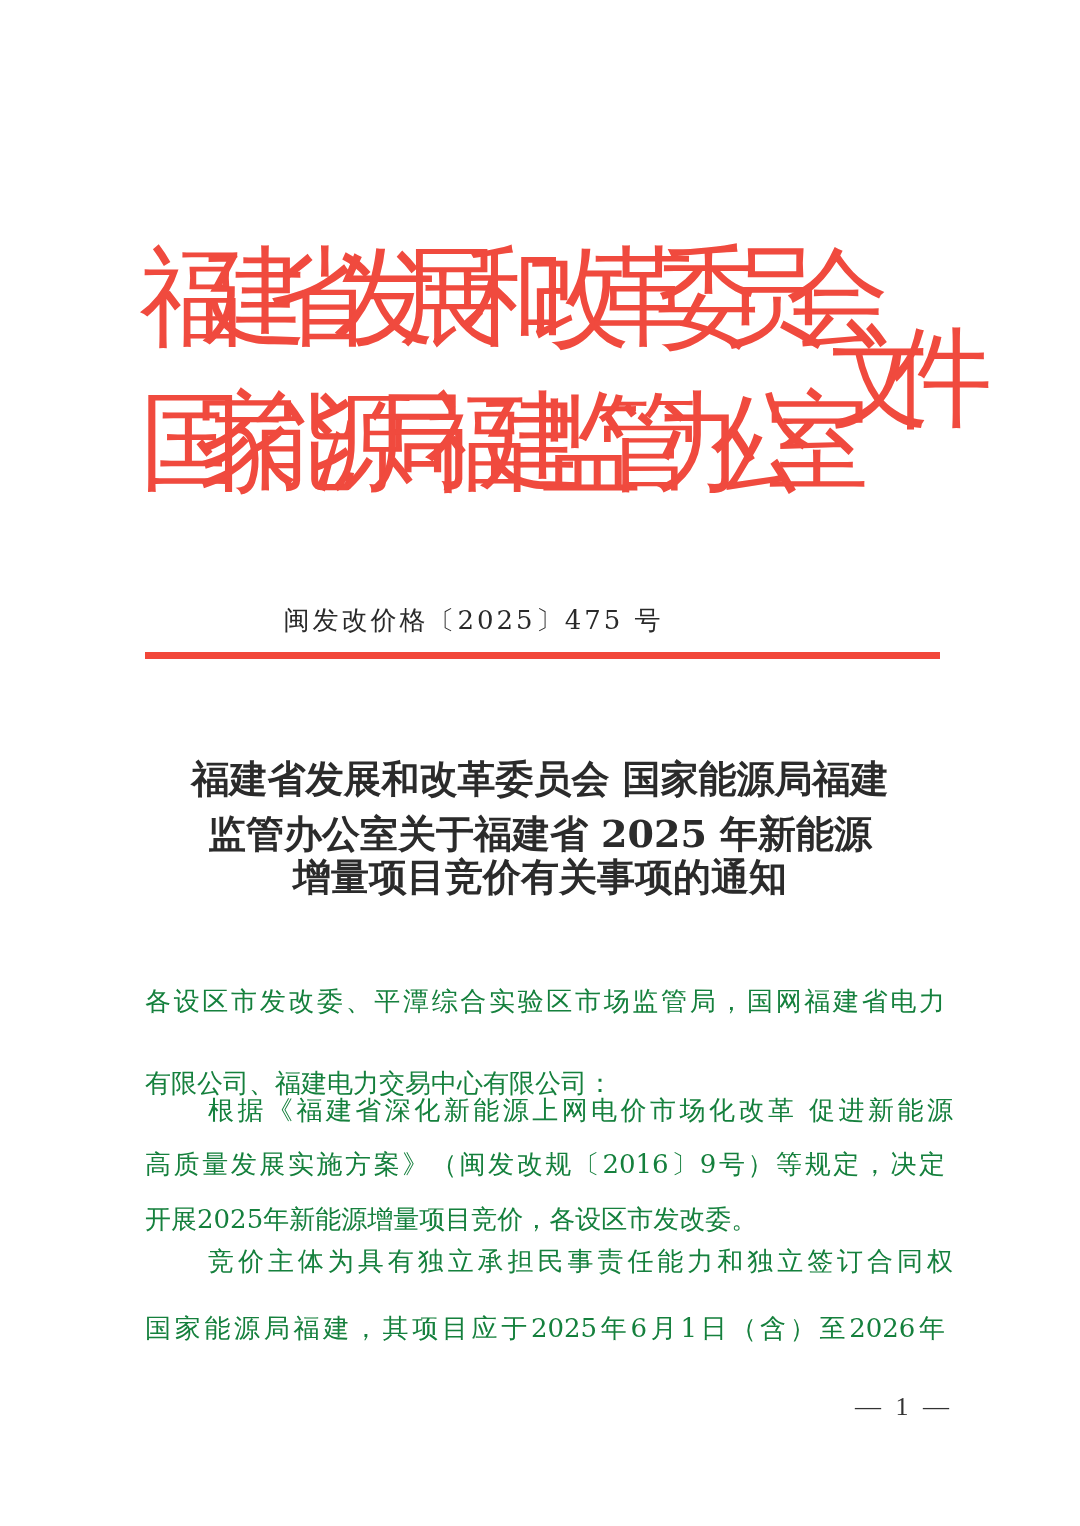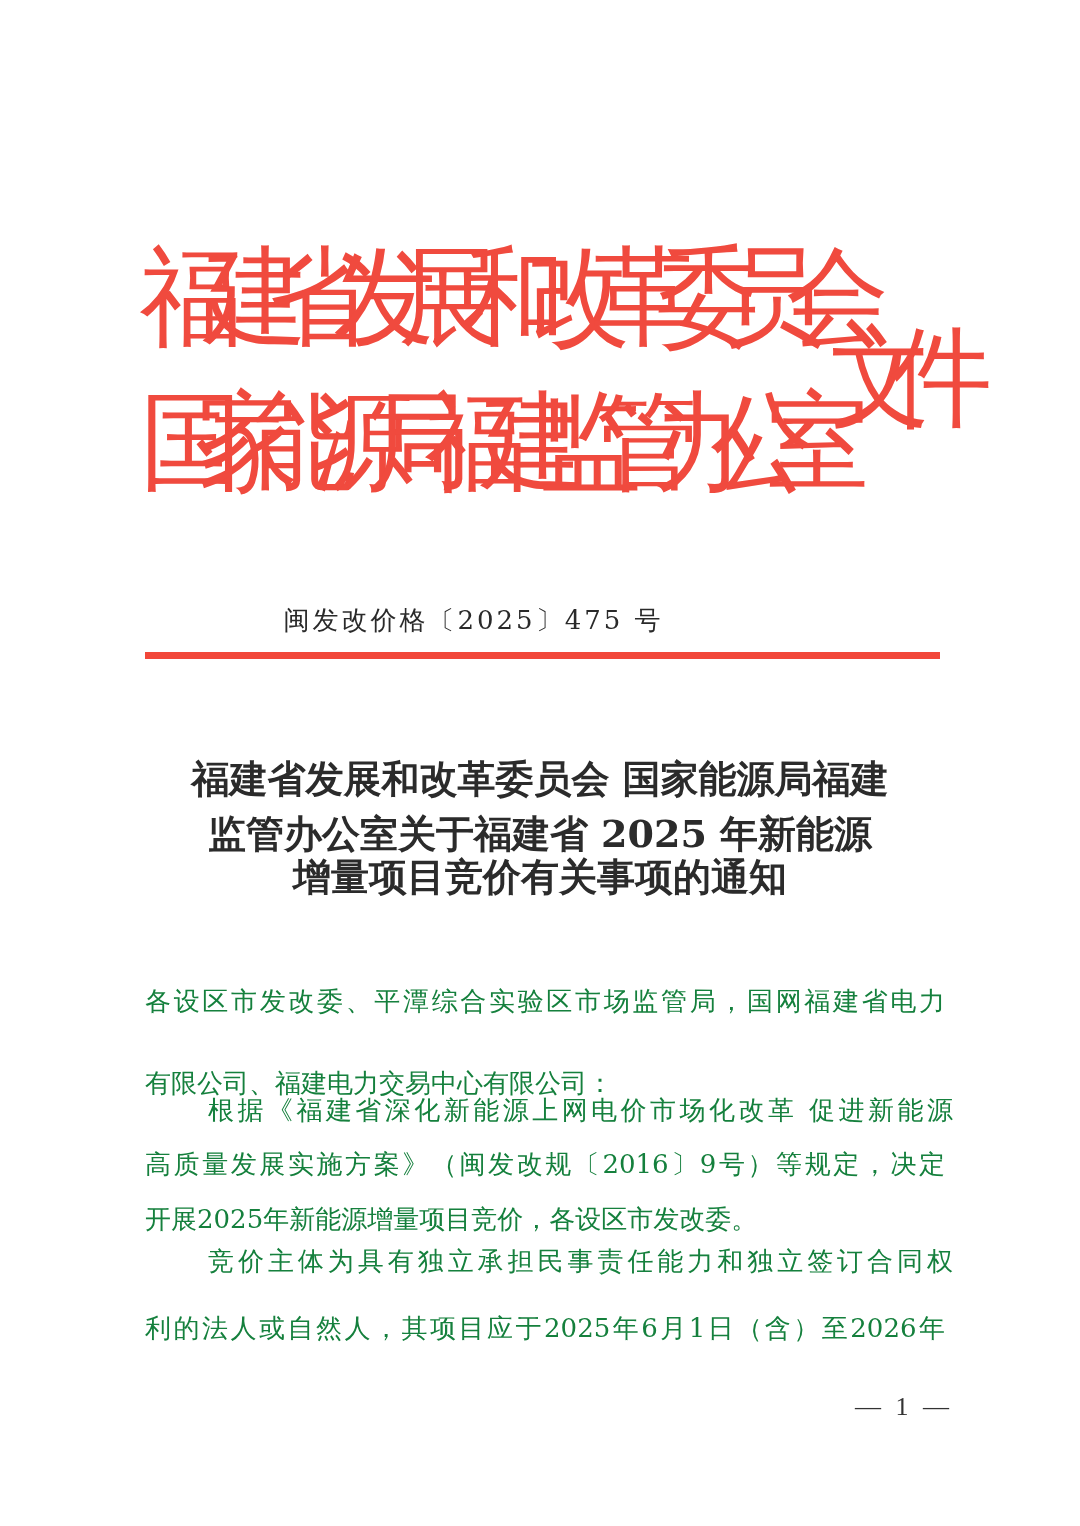--- a/index.html
+++ b/index.html
@@ -68,15 +68,15 @@
 <div id="title-1" class="abs title-line">福建省发展和改革委员会  国家能源局福建</div>
 <div id="title-2" class="abs title-line">监管办公室关于福建省 2025 年新能源</div>
 <div id="title-3" class="abs title-line">增量项目竞价有关事项的通知</div>
 
 <div class="abs body-line" style="top:988px">各设区市发改委、平潭综合实验区市场监管局，国网福建省电力</div>
 <div class="abs body-line last" style="top:1070px">有限公司、福建电力交易中心有限公司：</div>
 <div class="abs body-line indent" style="top:1097px">根据《福建省深化新能源上网电价市场化改革 促进新能源</div>
 <div class="abs body-line" style="top:1151px">高质量发展实施方案》（闽发改规〔2016〕9号）等规定，决定</div>
 <div class="abs body-line last" style="top:1206px">开展2025年新能源增量项目竞价，各设区市发改委。</div>
 <div class="abs body-line indent" style="top:1248px">竞价主体为具有独立承担民事责任能力和独立签订合同权</div>
-<div class="abs body-line" style="top:1315px">利的法人或自然人，其项目应于2025年6月1日（含）至2026年</div>
+<div class="abs body-line" style="top:1315px">国家能源局福建，其项目应于2025年6月1日（含）至2026年</div>
 
 <div id="page-number" class="abs">— 1 —</div>
 
 </body></html>

